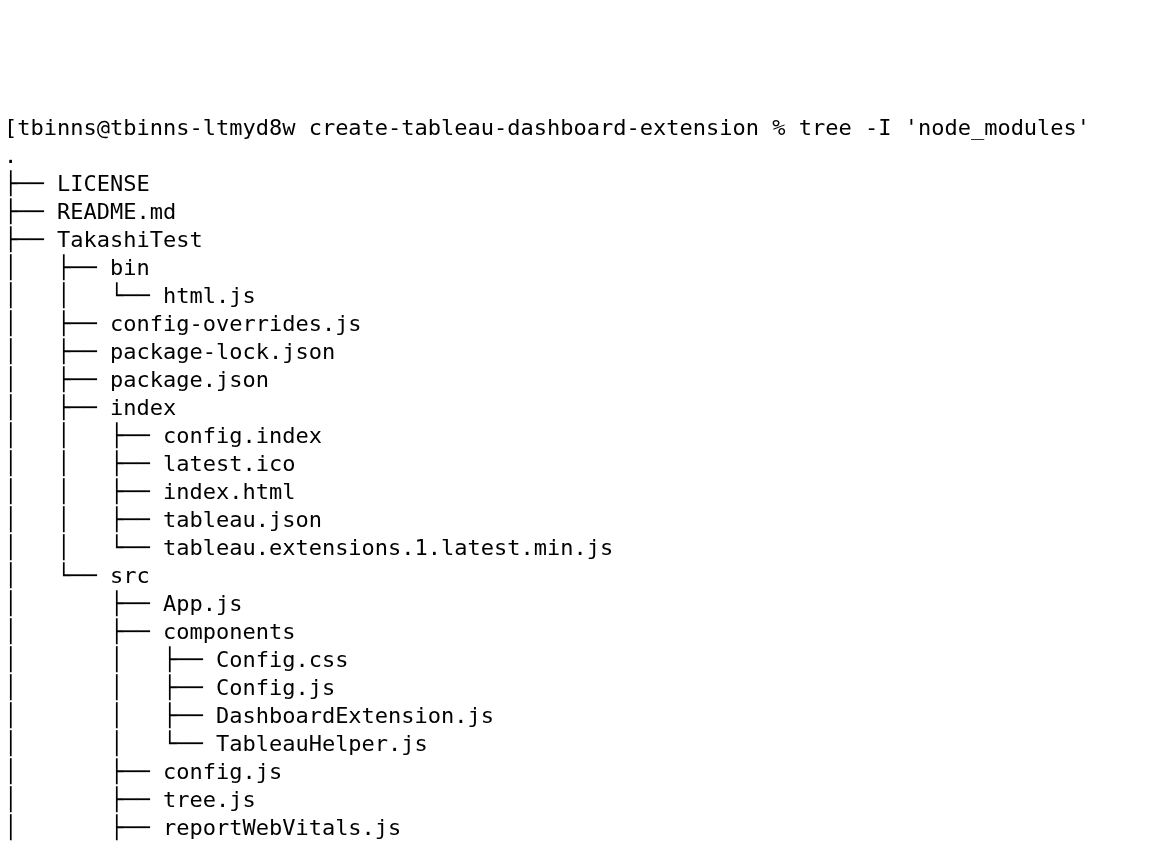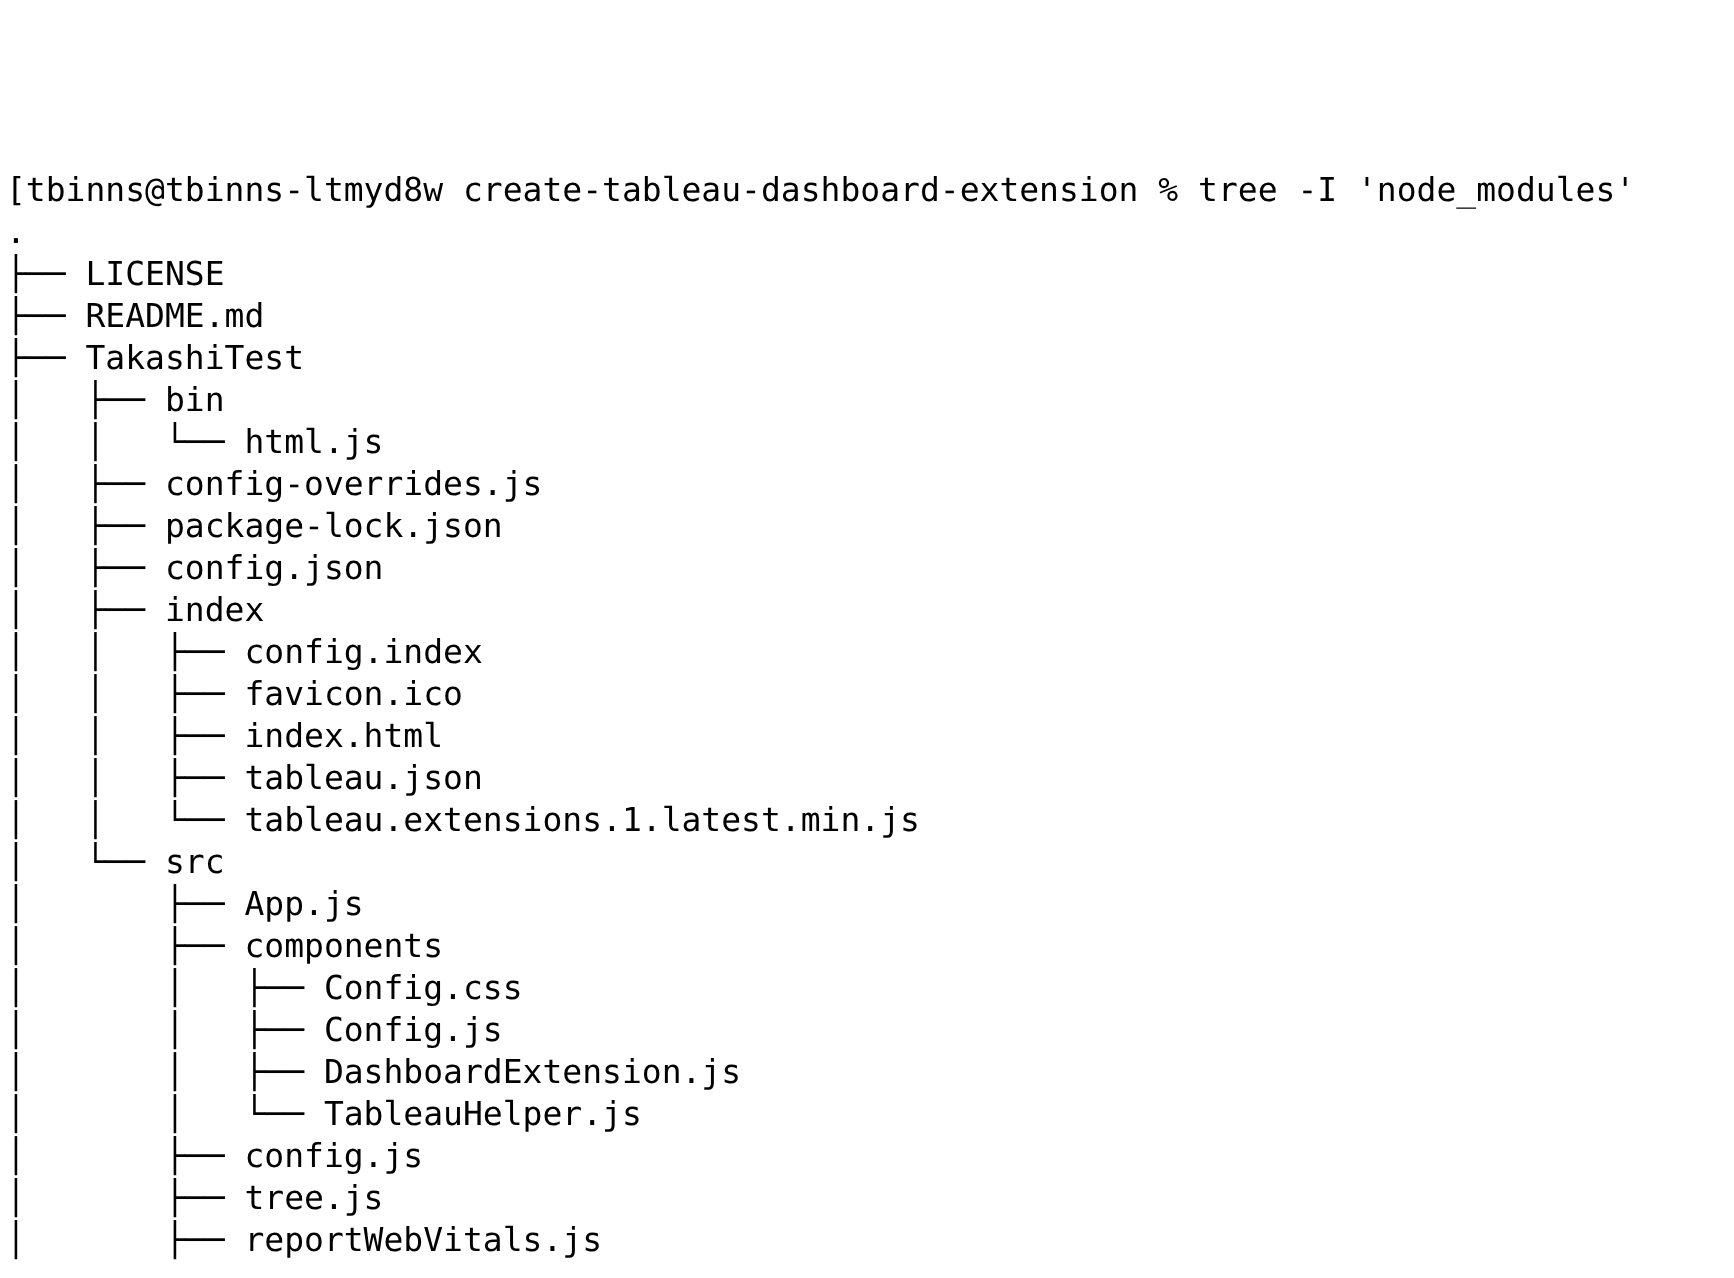--- a/index.html
+++ b/index.html
@@ -24,24 +24,24 @@
 
 <div class="terminal"><span>[tbinns@tbinns-ltmyd8w create-tableau-dashboard-extension % tree -I 'node_modules'</span>
 <span>.</span>
 <span>├── LICENSE</span>
 <span>├── README.md</span>
 <span>├── TakashiTest</span>
 <span>│   ├── bin</span>
 <span>│   │   └── html.js</span>
 <span>│   ├── config-overrides.js</span>
 <span>│   ├── package-lock.json</span>
-<span>│   ├── config.json</span>
+<span>│   ├── package.json</span>
 <span>│   ├── index</span>
 <span>│   │   ├── config.index</span>
-<span>│   │   ├── favicon.ico</span>
+<span>│   │   ├── latest.ico</span>
 <span>│   │   ├── index.html</span>
 <span>│   │   ├── tableau.json</span>
 <span>│   │   └── tableau.extensions.1.latest.min.js</span>
 <span>│   └── src</span>
 <span>│       ├── App.js</span>
 <span>│       ├── components</span>
 <span>│       │   ├── Config.css</span>
 <span>│       │   ├── Config.js</span>
 <span>│       │   ├── DashboardExtension.js</span>
 <span>│       │   └── TableauHelper.js</span>

